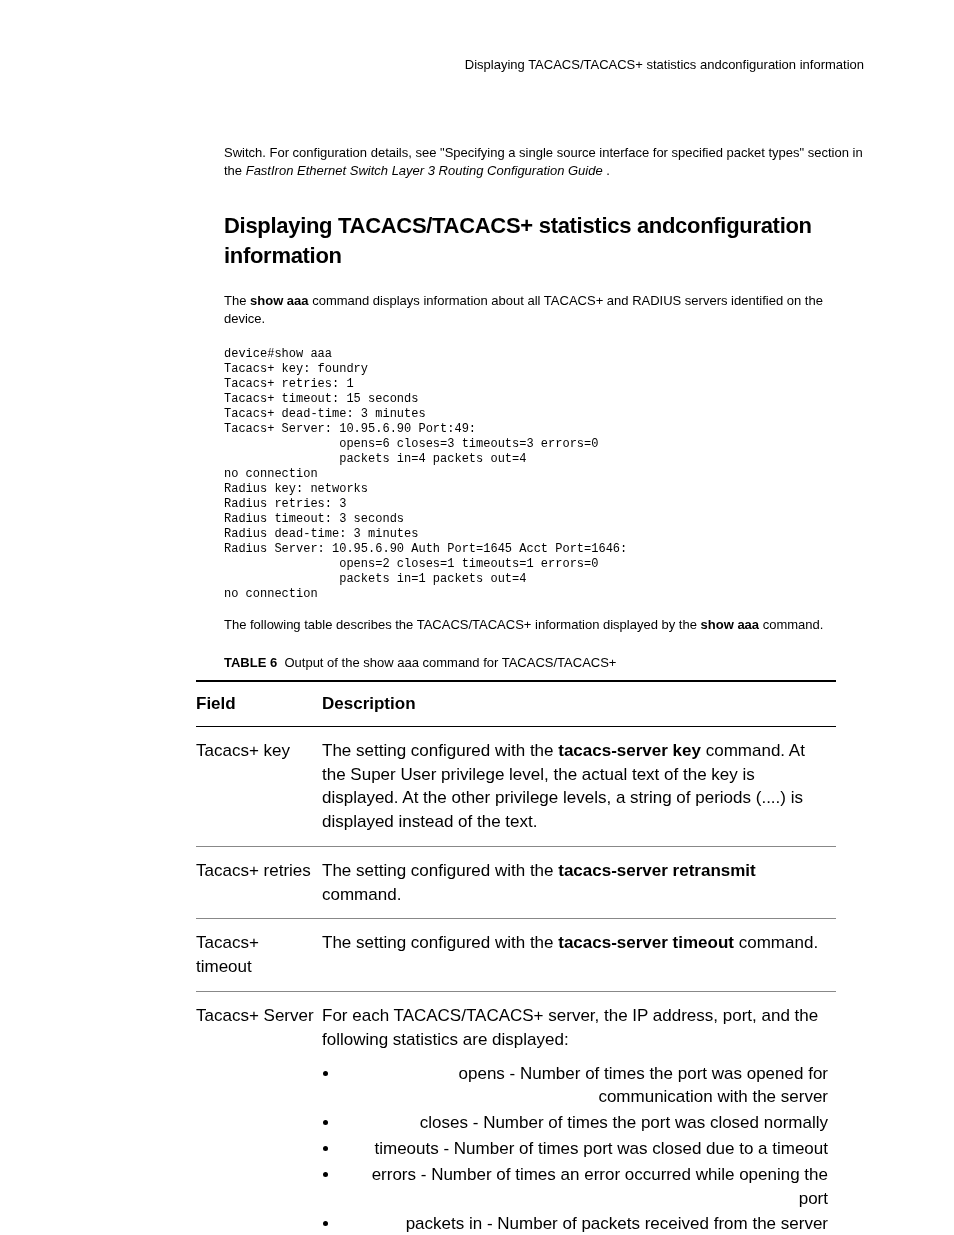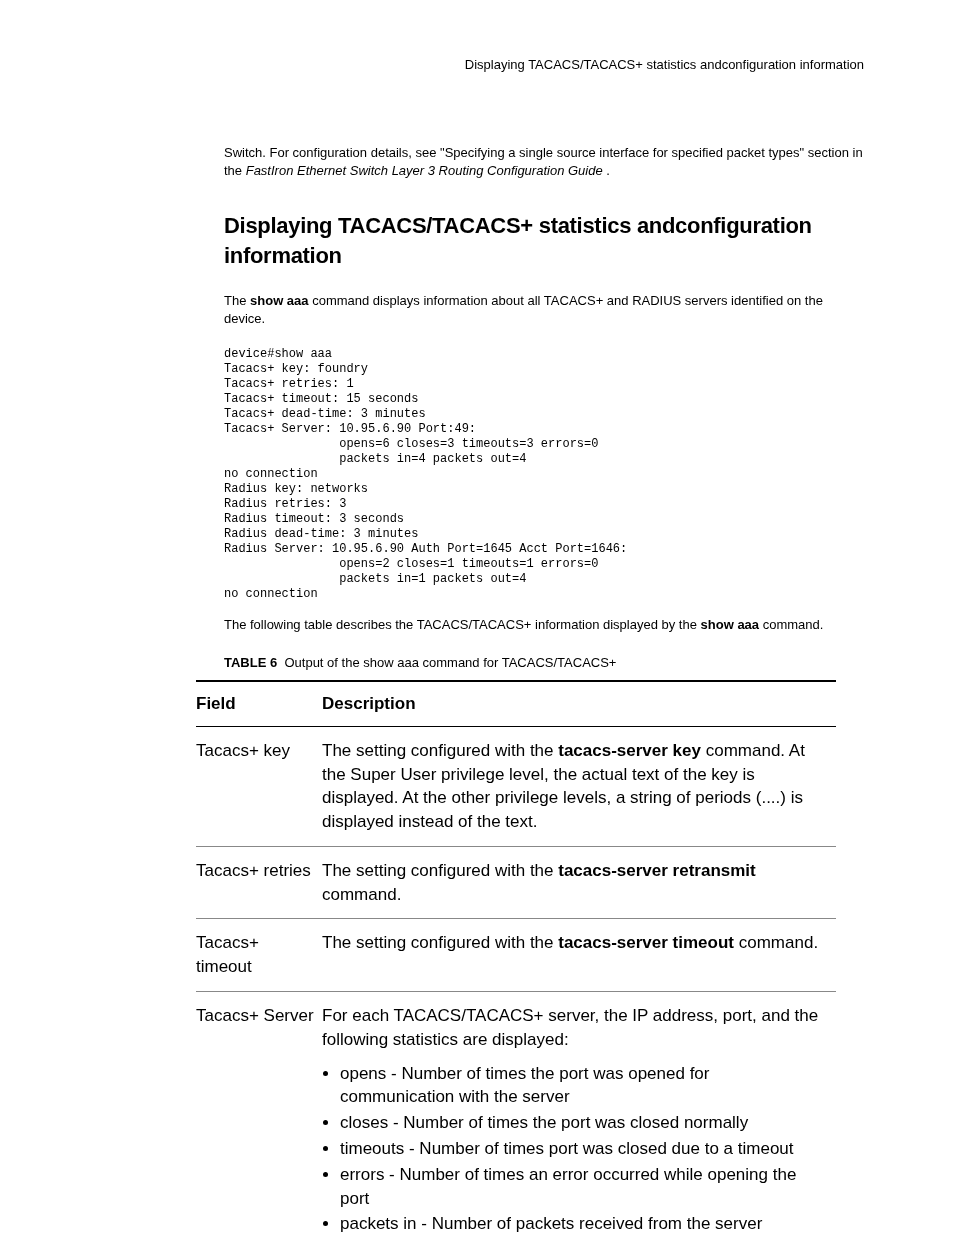--- a/index.html
+++ b/index.html
@@ -69,21 +69,21 @@
     padding: 12px 8px 12px 0;
     vertical-align: top;
   }
   table.datatable tbody tr { border-bottom: 1px solid #888; }
   table.datatable tbody tr:last-child { border-bottom: 2px solid #000; }
   .col-field { width: 118px; }
   ul.stats {
     margin: 10px 0 0 0;
     padding-left: 18px;
   }
-  ul.stats li { margin: 2px 0; }
+  ul.stats li { margin: 2px 0; text-align: right; }
 </style>
 </head>
 <body>
 
 <div class="header-line">Displaying TACACS/TACACS+ statistics andconfiguration information</div>
 
 <div class="intro">
   <span>Switch. For configuration details, see "Specifying a single source interface for specified packet types" section in the </span><em>FastIron Ethernet Switch Layer 3 Routing Configuration Guide</em><span> .</span>
 </div>
 

